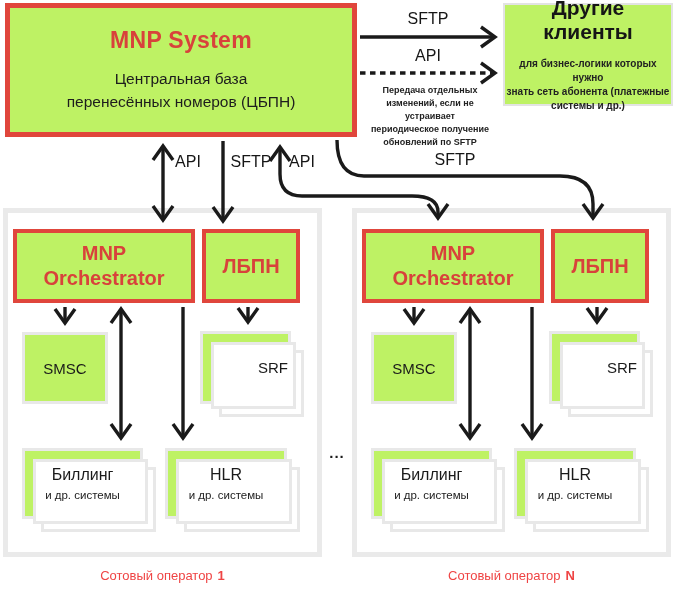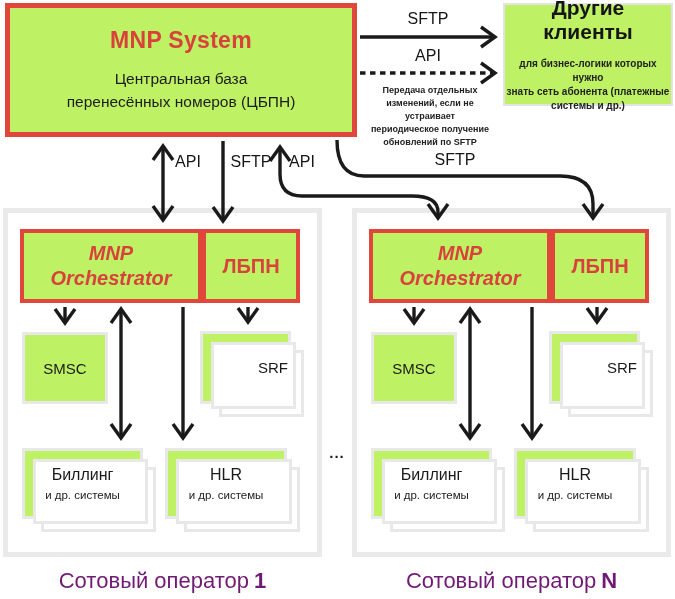--- a/index.html
+++ b/index.html
@@ -27,35 +27,35 @@
   .lbl{position:absolute;font-size:16px;color:#161616;text-align:center;}
   .fine{position:absolute;left:361px;top:84px;width:138px;font-size:9px;line-height:13px;
         font-weight:600;color:#222;text-align:center;}
   
   .op{position:absolute;top:208px;width:319px;height:391px;}
   .op-frame{position:absolute;left:0;top:0;width:319px;height:349px;
             border:5px solid var(--frame);box-sizing:border-box;background:#fff;}
   .op .box{z-index:1;}
   .red-box{border:4px solid var(--red);}
   .red-box .rt{font-size:20px;line-height:25px;font-weight:800;color:var(--red-text);}
-  .orch{left:17px;top:21px;width:182px;height:74px;font-style:italic;}
+  .orch{left:10px;top:21px;width:182px;height:74px;}
   .lbpn{left:199px;top:21px;width:98px;height:74px;text-align:center;}
   .gray-box{border:3px solid var(--boxline);}
   .smsc{left:19px;top:124px;width:86px;height:72px;font-size:15px;}
   .srf{left:197px;top:123px;width:91px;height:73px;font-size:15px;align-items:flex-end;}
   .billing{left:19px;top:240px;width:121px;height:71px;}
   .hlr{left:162px;top:240px;width:122px;height:71px;}
   .bt{font-size:16px;line-height:20px;}
   .bs{font-size:11.5px;line-height:16px;color:#222;margin-top:2px;}
   .stack::before,.stack::after{content:"";position:absolute;border:3px solid var(--boxline);
         background:#fff;}
   .stack::before{inset:8px -8px -8px 8px;z-index:-1;}
   .stack::after{inset:16px -16px -16px 16px;z-index:-2;}
   .op-caption{position:absolute;left:0;top:360px;width:319px;text-align:center;
-              font-size:22px;color:#701a75;}
+              font-size:13px;color:#ef4444;}
   .op-caption b{margin-left:5px;font-weight:700;}
   .dots{position:absolute;left:320px;top:444px;width:34px;text-align:center;
         font-size:15px;font-weight:700;letter-spacing:1px;}
   svg.wires{position:absolute;left:0;top:0;z-index:5;pointer-events:none;}
   svg.wires path{fill:none;stroke:var(--ink);stroke-width:3.4px;}
   svg.wires path.dashed{stroke-dasharray:5.5 4.5;}
 </style>
 </head>
 <body>
 

